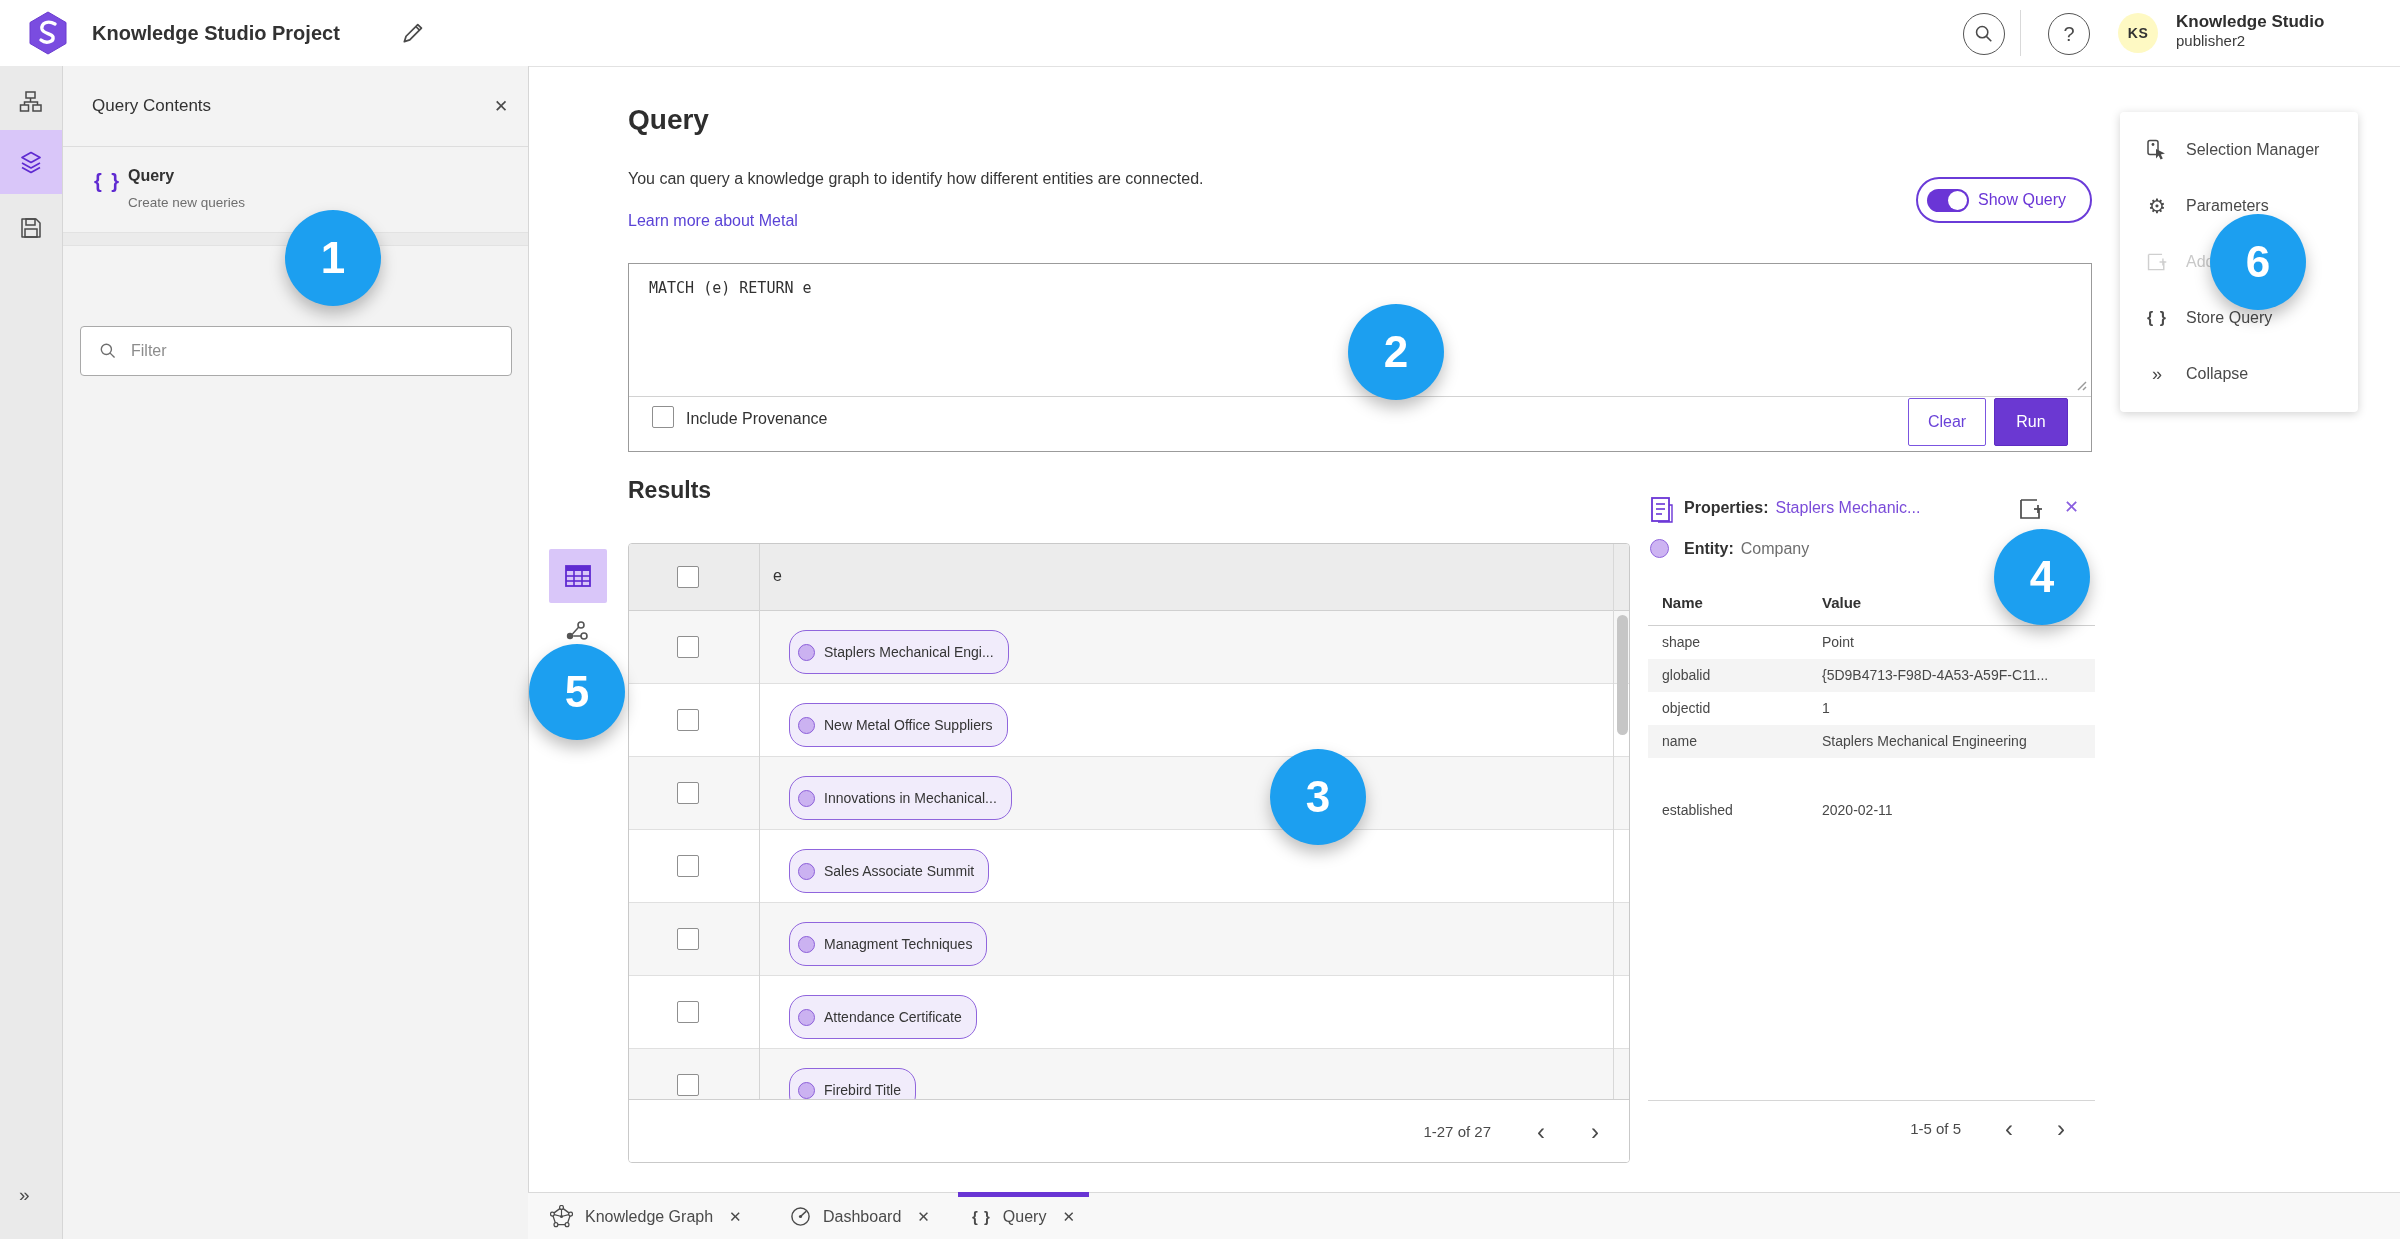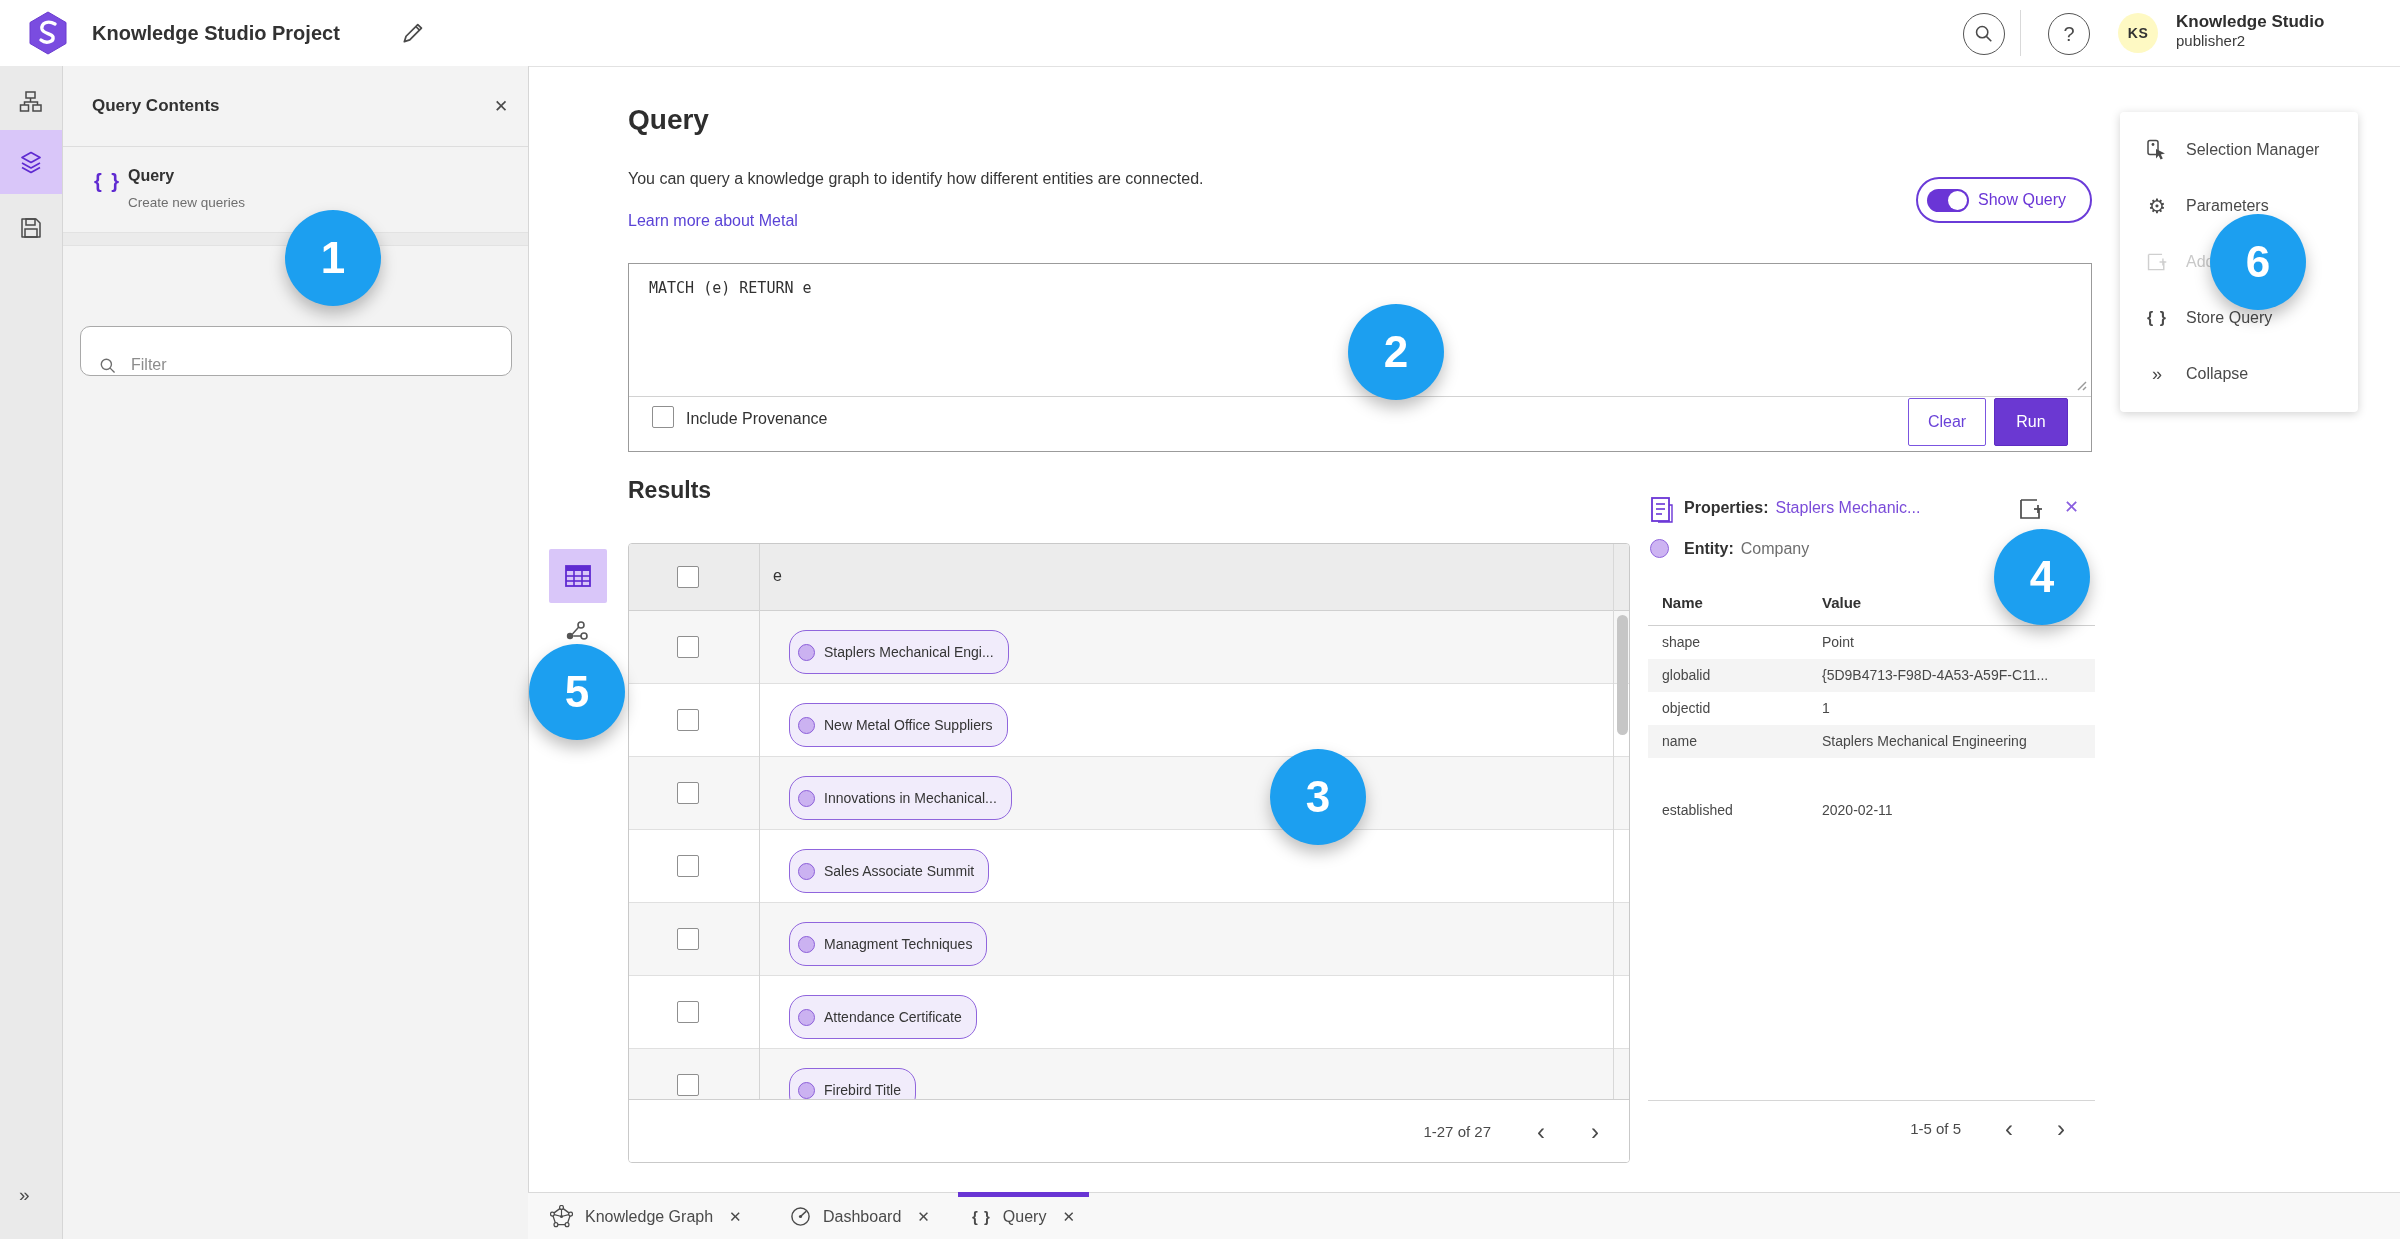--- a/index.html
+++ b/index.html
@@ -21,29 +21,29 @@
   .user-role{font-size:15px;color:#3a3a3a;}
 
   
   .rail{left:0;top:66px;width:62px;height:1173px;background:#eaeaea;border-right:1px solid #d6d6d6;}
   .rail-active{left:0;top:130px;width:62px;height:64px;background:#d9c6f9;}
   .rail-ic{left:19px;width:24px;height:24px;}
   .rail-expand{left:19px;top:1184px;font-size:19px;color:#4a4a4a;cursor:pointer;}
 
   
   .panel{left:63px;top:66px;width:465px;height:1173px;background:#f3f3f3;border-right:1px solid #d6d6d6;}
-  .panel-title{left:92px;top:96px;font-size:17px;font-weight:700;color:#323232;}
+  .panel-title{left:92px;top:96px;font-size:17px;font-weight:400;color:#323232;}
   .panel-close{left:494px;top:96px;font-size:17px;color:#4a4a4a;cursor:pointer;}
   .pdiv{left:63px;width:465px;height:1px;background:#ddd;}
   .panel-gap{left:63px;top:232px;width:465px;height:12px;background:#ebebeb;border-top:1px solid #e2e2e2;border-bottom:1px solid #e2e2e2;}
   .braces{font-weight:700;letter-spacing:2px;}
   .item-label{font-size:16px;font-weight:700;color:#323232;}
   .item-desc{font-size:13.5px;color:#6e6e6e;}
-  .filter-box{left:80px;top:326px;width:432px;height:50px;background:#fff;border:1px solid #a9a9a9;border-radius:10px;
-              display:flex;align-items:flex-end;padding-left:18px;gap:12px;box-sizing:border-box;}
+  .filter-box{left:80px;top:326px;width:432px;height:50px;background:#fff;border:1px solid #a9a9a9;border-radius:4px;
+              display:flex;align-items:center;padding-left:18px;gap:12px;box-sizing:border-box;}
   .filter-box input{border:none;outline:none;font-size:16px;color:#323232;background:transparent;width:330px;
                     font-family:"Liberation Sans",sans-serif;}
   .filter-box input::placeholder{color:#8c8c8c;}
 
   
   .q-heading{left:628px;top:104px;font-size:28px;font-weight:700;color:#2e2e2e;}
   .q-desc{left:628px;top:170px;font-size:16px;color:#373737;}
   .q-link{left:628px;top:212px;font-size:16px;color:#5a43d6;cursor:pointer;}
   .show-query{left:1916px;top:177px;width:176px;height:46px;border:2px solid #6a3bd8;border-radius:24px;background:#fff;
               display:flex;align-items:center;gap:9px;padding-left:9px;box-sizing:border-box;cursor:pointer;}

